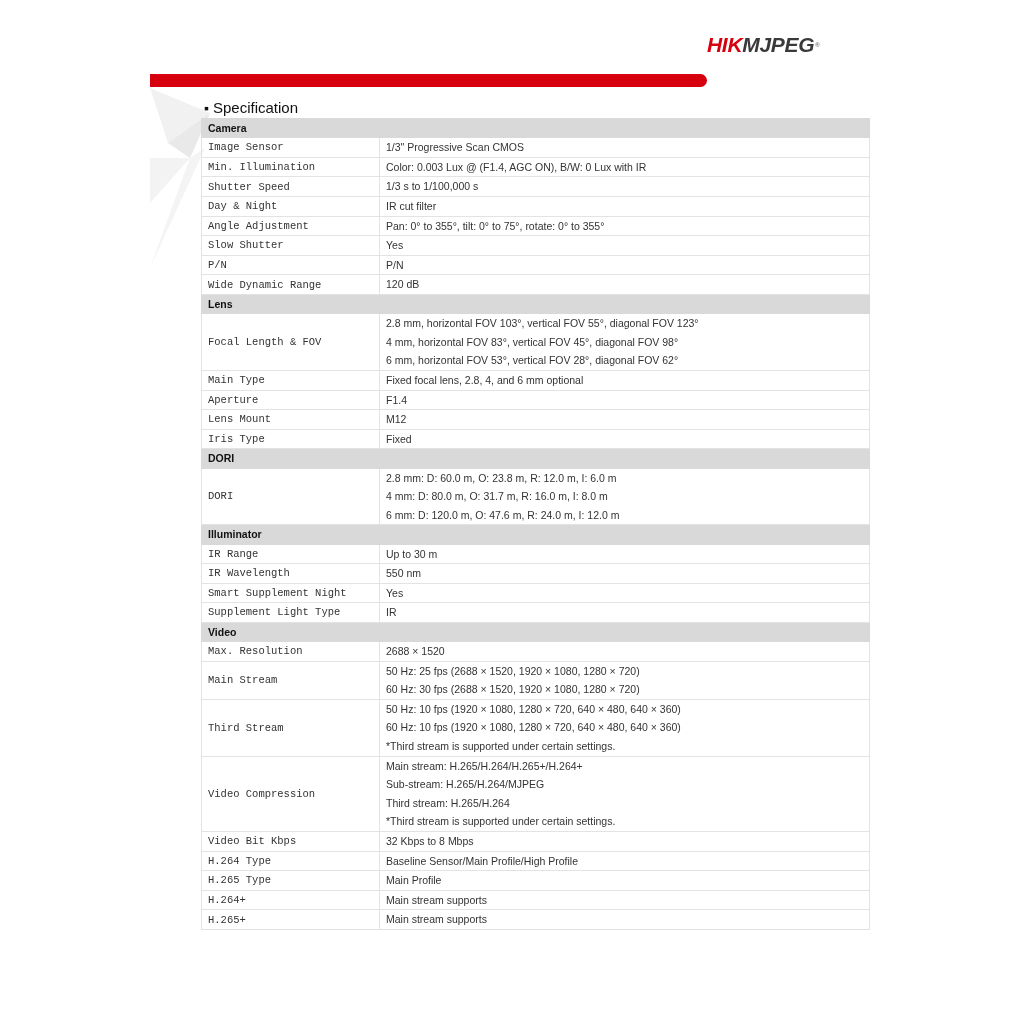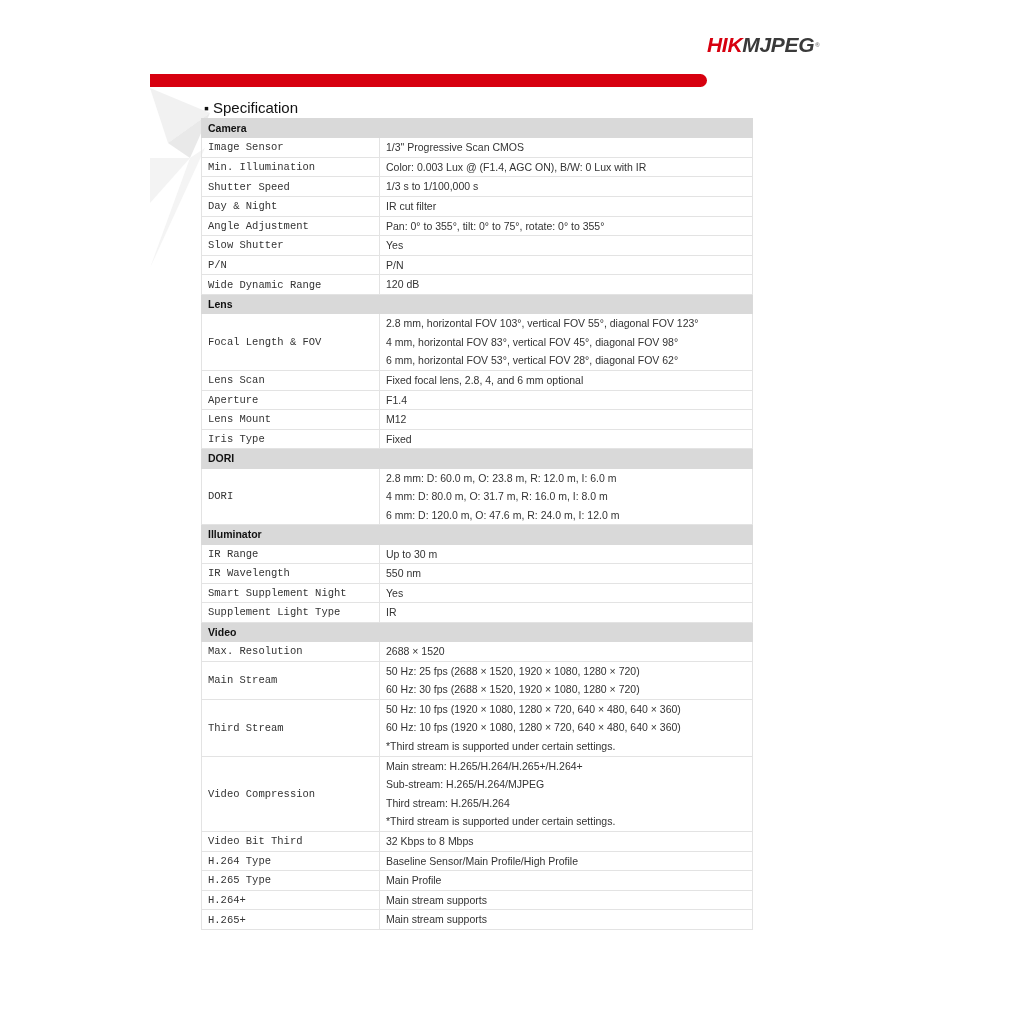--- a/index.html
+++ b/index.html
@@ -19,21 +19,21 @@
       position: absolute; left: 150px; top: 74px; width: 557px; height: 13px;
       background: #d7000f; border-radius: 0 7px 7px 0;
     }
     .watermark { position: absolute; left: 150px; top: 88px; width: 60px; height: 180px; }
     .title {
       position: absolute; left: 204px; top: 98px; font-size: 15px; font-weight: normal; color: #111;
       line-height: 20px;
     }
     .title .bullet { font-size: 14px; margin-right: 4px; }
     table.spec {
-      position: absolute; left: 201px; top: 118px; width: 552px;
+      position: absolute; left: 201px; top: 118px; width: 669px;
       border-collapse: collapse; font-size: 10.5px; line-height: 18.2px;
     }
     table.spec td {
       border: 1px solid #e3e3e3; padding: 0 6px; vertical-align: middle; color: #333;
     }
     table.spec td.label { width: 165px; font-family: Liberation Mono, monospace; }
     table.spec tr.section td {
       background: #d9d9d9; font-weight: bold; color: #111; border-color: #d9d9d9;
     }
     table.spec td.value div { line-height: 18.6px; }
@@ -116,21 +116,21 @@
       </tr>
       <tr>
         <td class="label">Focal Length &amp; FOV</td>
         <td class="value">
           <div>2.8 mm, horizontal FOV 103°, vertical FOV 55°, diagonal FOV 123°</div>
           <div>4 mm, horizontal FOV 83°, vertical FOV 45°, diagonal FOV 98°</div>
           <div>6 mm, horizontal FOV 53°, vertical FOV 28°, diagonal FOV 62°</div>
         </td>
       </tr>
       <tr>
-        <td class="label">Lens Scan</td>
+        <td class="label">Main Type</td>
         <td class="value">
           <div>Fixed focal lens, 2.8, 4, and 6 mm optional</div>
         </td>
       </tr>
       <tr>
         <td class="label">Aperture</td>
         <td class="value">
           <div>F1.4</div>
         </td>
       </tr>
@@ -211,21 +211,21 @@
       <tr>
         <td class="label">Video Compression</td>
         <td class="value">
           <div>Main stream: H.265/H.264/H.265+/H.264+</div>
           <div>Sub-stream: H.265/H.264/MJPEG</div>
           <div>Third stream: H.265/H.264</div>
           <div>*Third stream is supported under certain settings.</div>
         </td>
       </tr>
       <tr>
-        <td class="label">Video Bit Third</td>
+        <td class="label">Video Bit Kbps</td>
         <td class="value">
           <div>32 Kbps to 8 Mbps</div>
         </td>
       </tr>
       <tr>
         <td class="label">H.264 Type</td>
         <td class="value">
           <div>Baseline Sensor/Main Profile/High Profile</div>
         </td>
       </tr>

